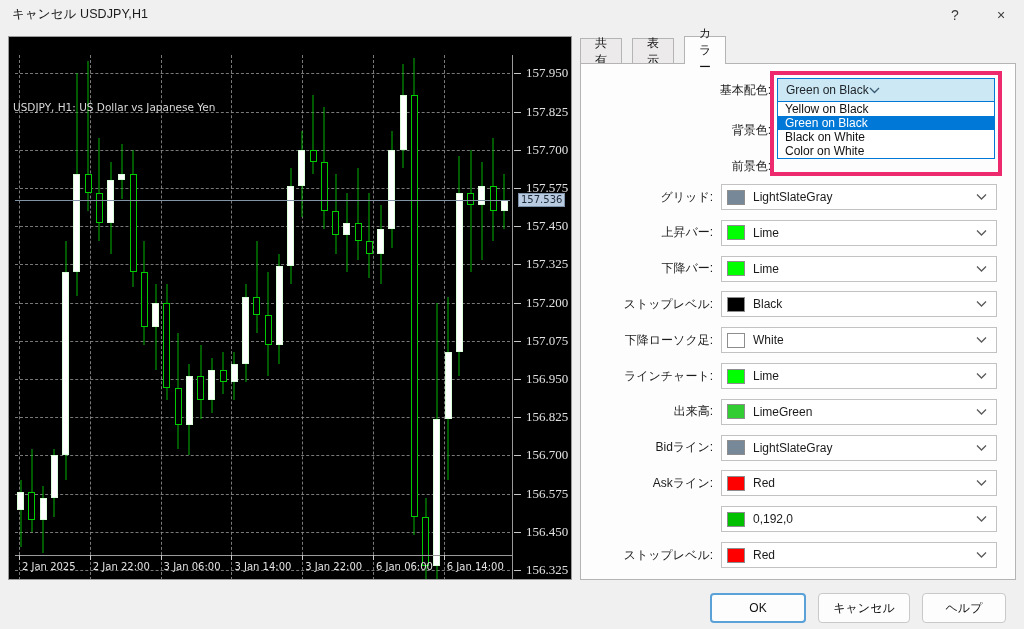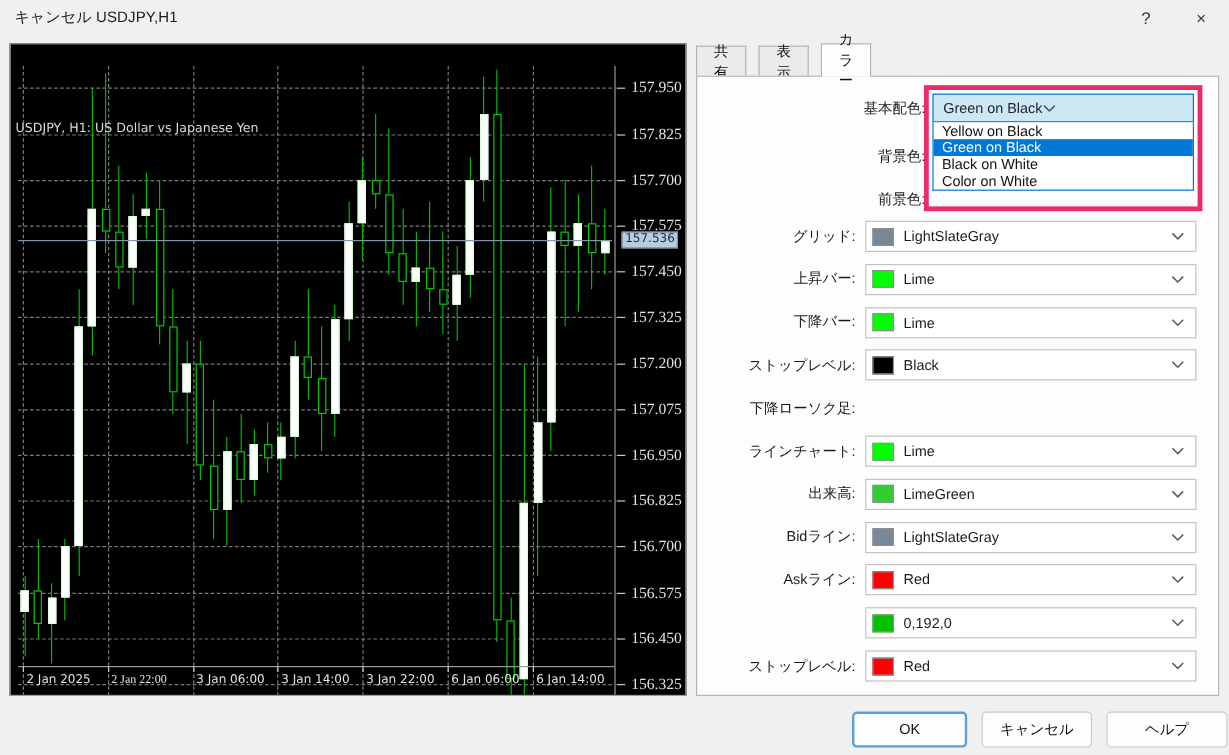--- a/index.html
+++ b/index.html
@@ -326,21 +326,21 @@
           <div class="ytick-lbl" style="top: 494.914px;">156.450</div>
           <div class="ytick-mark" style="top: 533.129px;"></div>
           <div class="ytick-lbl" style="top: 533.129px;">156.325</div>
           <div class="price-tag" style="top: 162.909px;">157.536</div>
         </div>
       <div class="xaxis" id="xaxis">
           <div class="axis-line" style="left: 6px; top: 0px; width: 497px; height: 1px;"></div>
           <div class="xtick-mark" style="left: 10px;"></div>
           <div class="xtick-lbl" style="left: 13px;">2 Jan 2025</div>
           <div class="xtick-mark" style="left: 80.8029px;"></div>
-          <div class="xtick-lbl" style="left: 83.8029px; font-family: Liberation Serif, serif;">2 Jan 22:00</div>
+          <div class="xtick-lbl" style="left: 83.8029px;">2 Jan 22:00</div>
           <div class="xtick-mark" style="left: 151.606px;"></div>
           <div class="xtick-lbl" style="left: 154.606px;">3 Jan 06:00</div>
           <div class="xtick-mark" style="left: 222.409px;"></div>
           <div class="xtick-lbl" style="left: 225.409px;">3 Jan 14:00</div>
           <div class="xtick-mark" style="left: 293.212px;"></div>
           <div class="xtick-lbl" style="left: 296.212px;">3 Jan 22:00</div>
           <div class="xtick-mark" style="left: 364.015px;"></div>
           <div class="xtick-lbl" style="left: 367.015px;">6 Jan 06:00</div>
           <div class="xtick-mark" style="left: 434.818px;"></div>
           <div class="xtick-lbl" style="left: 437.818px;">6 Jan 14:00</div>
@@ -419,20 +419,27 @@
         <div class="combo">
           <div class="sw" style="background: rgb(0, 0, 0);"></div>
           <span class="cv">Black</span>
           <svg class="arw" width="11" height="7" viewBox="0 0 11 7">
             <path d="M1 1 L5.5 5.5 L10 1" fill="none" stroke="#5a5a5a" stroke-width="1.3"></path>
           </svg>
         </div>
       </div>
       <div class="row" style="left: 596px; top: 327.2px;">
         <div class="lbl">下降ローソク足:</div>
+        <div class="combo">
+          <div class="sw" style="background: rgb(255, 255, 255);"></div>
+          <span class="cv">White</span>
+          <svg class="arw" width="11" height="7" viewBox="0 0 11 7">
+            <path d="M1 1 L5.5 5.5 L10 1" fill="none" stroke="#5a5a5a" stroke-width="1.3"></path>
+          </svg>
+        </div>
       </div>
       <div class="row" style="left: 596px; top: 363px;">
         <div class="lbl">ラインチャート:</div>
         <div class="combo">
           <div class="sw" style="background: rgb(0, 255, 0);"></div>
           <span class="cv">Lime</span>
           <svg class="arw" width="11" height="7" viewBox="0 0 11 7">
             <path d="M1 1 L5.5 5.5 L10 1" fill="none" stroke="#5a5a5a" stroke-width="1.3"></path>
           </svg>
         </div>
@@ -483,15 +490,15 @@
           <span class="cv">Red</span>
           <svg class="arw" width="11" height="7" viewBox="0 0 11 7">
             <path d="M1 1 L5.5 5.5 L10 1" fill="none" stroke="#5a5a5a" stroke-width="1.3"></path>
           </svg>
         </div>
       </div>
     </div>
 
   <div class="btn primary" style="left:710px;top:593px;width:96px;">OK</div>
   <div class="btn" style="left:818px;top:593px;width:92px;">キャンセル</div>
-  <div class="btn" style="left:922px;top:593px;width:101px;">ヘルプ</div>
+  <div class="btn" style="left:922px;top:593px;width:84px;">ヘルプ</div>
 
 </div>
 
 </body></html>

